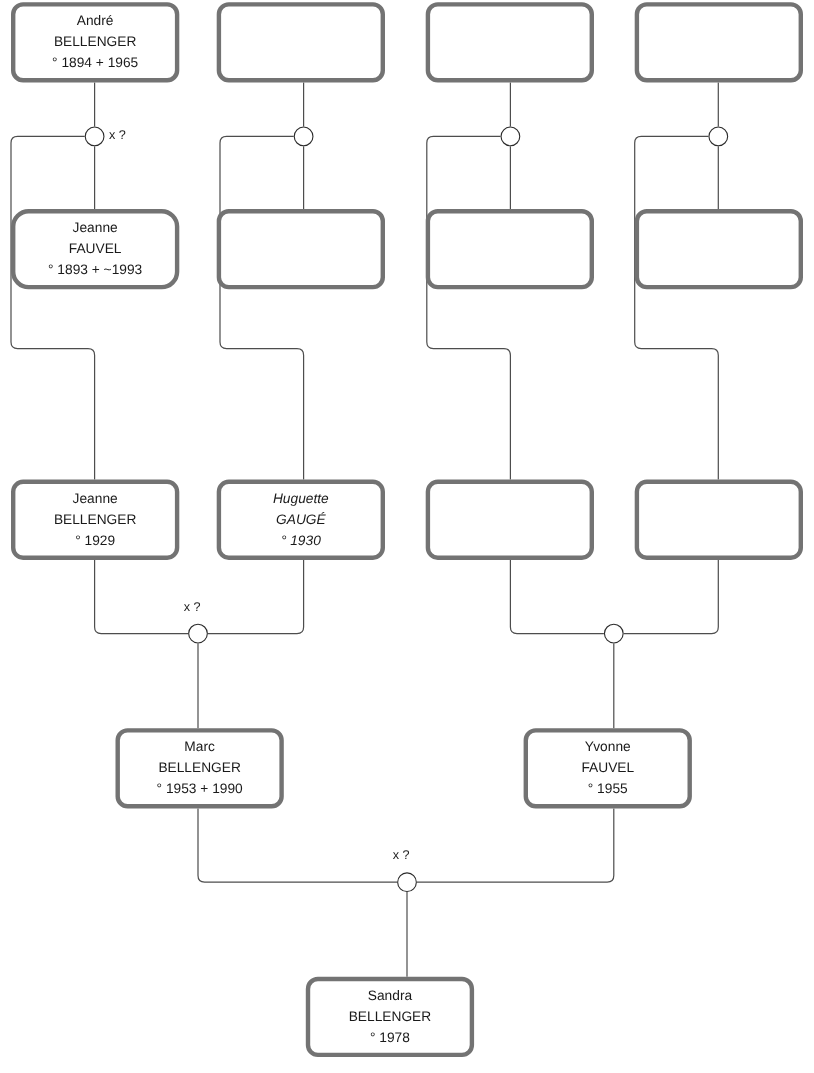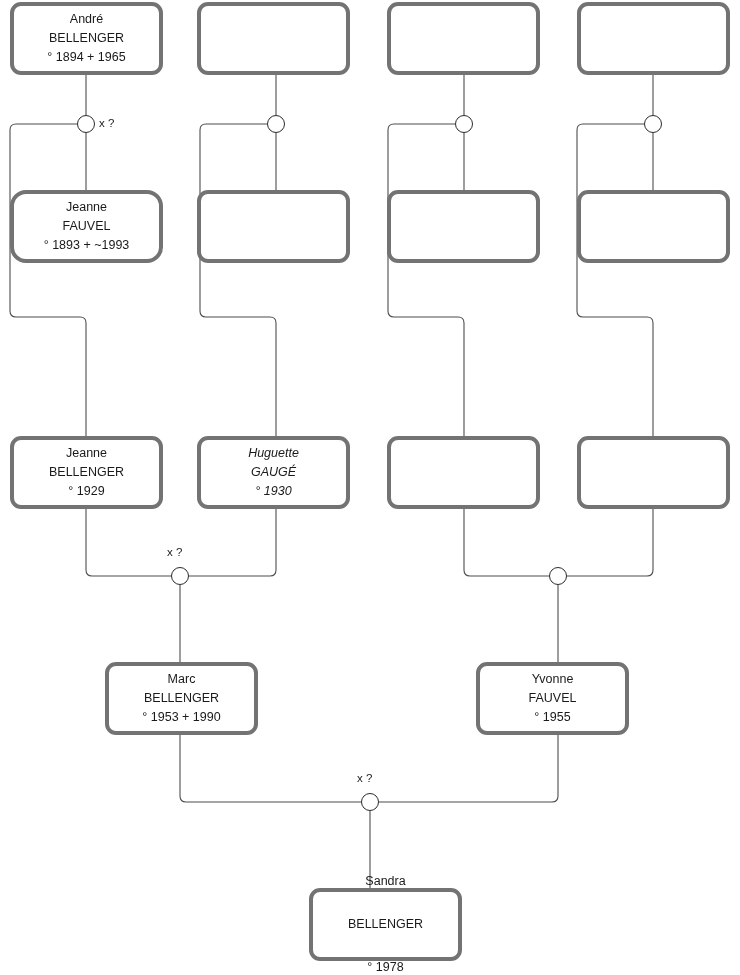--- a/index.html
+++ b/index.html
@@ -129,21 +129,21 @@
       <div class="person-box" style="left: 105px; top: 662px;">
         <div class="ln">Marc</div>
         <div class="ln">BELLENGER</div>
         <div class="ln">° 1953 + 1990</div>
       </div>
       <div class="person-box" style="left: 476px; top: 662px;">
         <div class="ln">Yvonne</div>
         <div class="ln">FAUVEL</div>
         <div class="ln">° 1955</div>
       </div>
-      <div class="person-box" style="left: 309px; top: 888px; gap: 24px;">
+      <div class="person-box" style="left: 278px; top: 888px;">
         <div class="ln">Sandra</div>
         <div class="ln">BELLENGER</div>
         <div class="ln">° 1978</div>
       </div>
     </div>
   <div id="unions-layer">
       <div class="union-node" style="left: 77px; top: 115px; border-color: rgb(43, 43, 43);"></div>
       <div class="union-label" style="left: 99px; top: 117px;">x ?</div>
       <div class="union-node" style="left: 267px; top: 115px; border-color: rgb(43, 43, 43);"></div>
       <div class="union-node" style="left: 455px; top: 115px; border-color: rgb(43, 43, 43);"></div>

